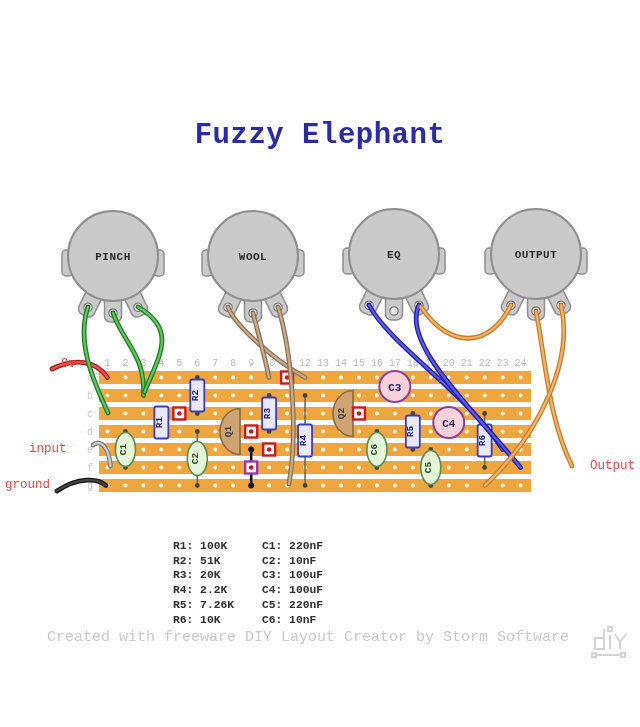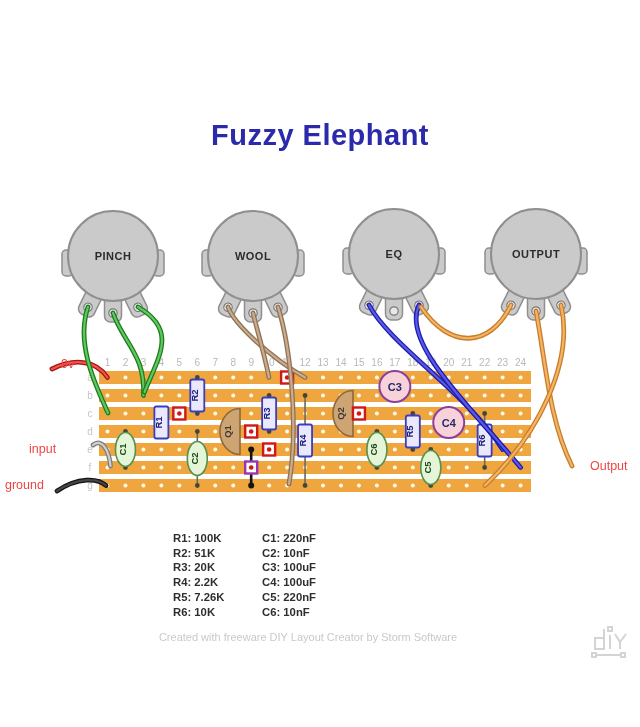--- a/index.html
+++ b/index.html
@@ -1,34 +1,34 @@
 <!DOCTYPE html>
 <html><head>
 <meta charset="utf-8">
 <style>
   html,body{margin:0;padding:0;background:#ffffff;}
   .page{position:relative;width:640px;height:727px;background:#ffffff;overflow:hidden;
-        font-family:Liberation Sans, sans-serif;}
+        font-family:Liberation Mono, monospace;}
   #diagram{position:absolute;left:0;top:0;}
   .title{position:absolute;top:119px;left:0;width:640px;text-align:center;
          font-size:29px;font-weight:600;letter-spacing:0.5px;color:#2a2aaa;}
   .io-label{position:absolute;font-size:12.5px;color:#ef4444;z-index:3;}
   #lbl-9v{left:61px;top:357px;}
   #lbl-input{left:29px;top:442px;}
   #lbl-ground{left:5px;top:478px;text-align:center;}
   #lbl-output{left:590px;top:459px;}
   .parts{position:absolute;top:527px;left:0;width:640px;height:95px;}
-  .pcol{position:absolute;top:4px;}
+  .pcol{position:absolute;top:12px;}
   #parts-r{left:173px;}
   #parts-c{left:262px;}
   #parts-q{left:340px;}
   .part-line{font-size:11.3px;font-weight:bold;color:#2e2e2e;line-height:14.7px;white-space:nowrap;}
   .part-line.indent{padding-left:11px;}
   .footer{position:absolute;top:630px;left:0;width:616px;text-align:center;
-          font-size:11px;color:#c9c9c9;line-height:15px;}
+          font-size:15px;color:#c9c9c9;line-height:15px;}
   .logo{position:absolute;left:590px;top:624px;width:40px;height:50px;}
 </style>
 </head>
 <body>
 
 <div class="page">
   <div class="title">Fuzzy Elephant</div>
 
   <svg id="diagram" width="640" height="727" viewBox="0 0 640 727">
       <g>

